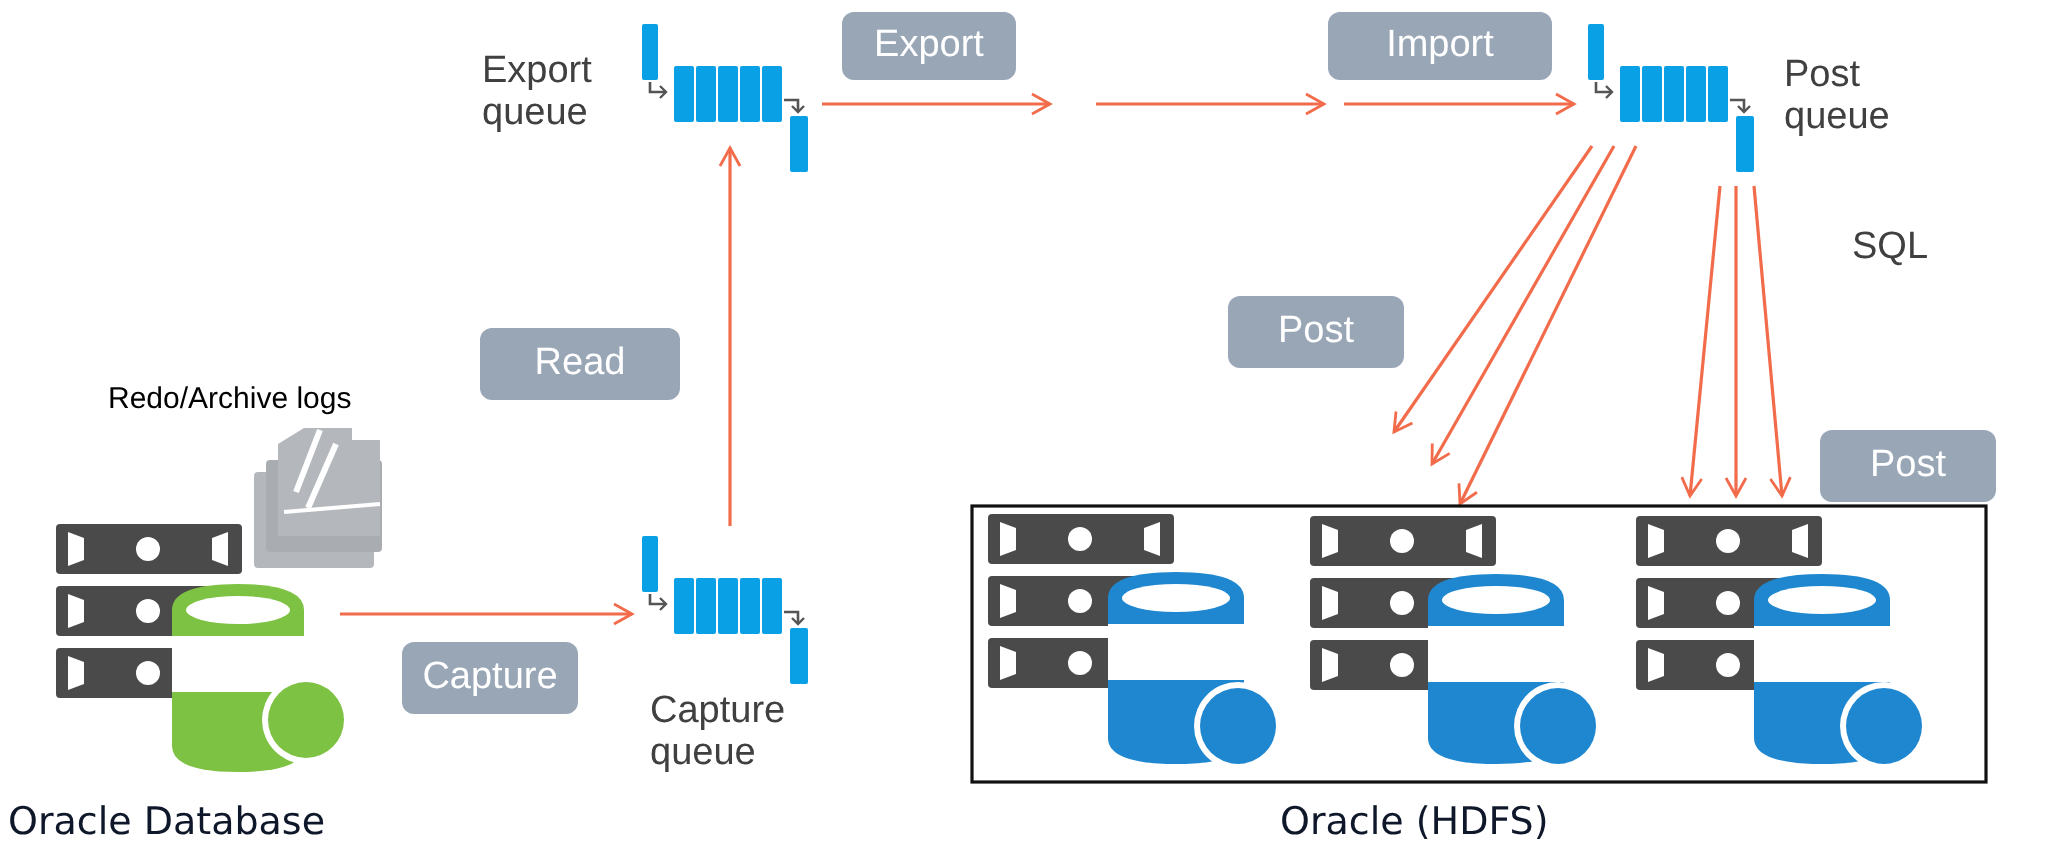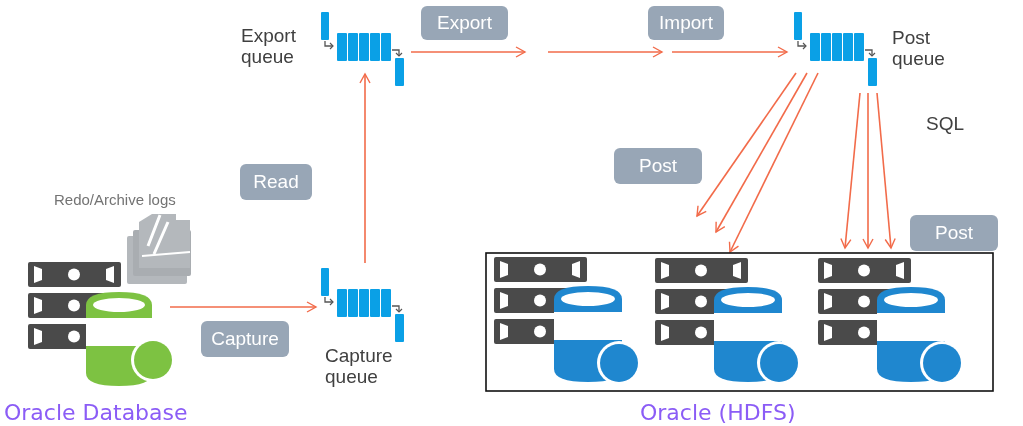--- a/index.html
+++ b/index.html
@@ -1,21 +1,21 @@
 <!DOCTYPE html>
 <html><head>
 <meta charset="utf-8">
 <style>
   html, body { margin:0; padding:0; background:#ffffff; }
   body { width:1023px; height:426px; position:relative; overflow:hidden; font-family:"Liberation Sans", sans-serif; }
   #diagram { position:absolute; left:0; top:0; }
   .tag { position:absolute; background:#98a6b6; color:#ffffff; border-radius:6px; font-family:"Liberation Sans", sans-serif; font-size:19px; display:flex; align-items:center; justify-content:center; }
   .lbl { position:absolute; color:#404040; font-family:"Liberation Sans", sans-serif; font-size:19px; line-height:21px; }
-  .lbl-dark { position:absolute; color:#8b5cf6; font-family:"DejaVu Sans", sans-serif; font-size:22px; }
-  .small { font-size:15px; color:#737373; }
+  .lbl-dark { position:absolute; color:#0f172a; font-family:"DejaVu Sans", sans-serif; font-size:19px; }
+  .small { font-size:15px; color:#000000; }
 </style>
 </head>
 <body>
 
 <svg id="diagram" width="1023" height="426" viewBox="0 0 1023 426">
   <defs>
     <marker id="ah" markerWidth="12" markerHeight="12" refX="10" refY="6" orient="auto" markerUnits="userSpaceOnUse">
       <path d="M1,1 L10,6 L1,11" fill="none" stroke="#f26b4a" stroke-width="1.4"></path>
     </marker>
     <marker id="qa" markerWidth="8" markerHeight="8" refX="4" refY="4" orient="auto" markerUnits="userSpaceOnUse">
@@ -115,22 +115,22 @@
       <path d="M877,300 Q877,287 911,287 Q945,287 945,300 L945,369 Q945,382 911,382 Q877,382 877,369 Z" fill="#1f87cf"></path>
       <ellipse cx="911" cy="300" rx="27" ry="7" fill="#ffffff"></ellipse>
       <rect x="877" y="313" width="68" height="28" fill="#ffffff"></rect>
       <circle cx="942" cy="363" r="22" fill="#ffffff"></circle>
       <circle cx="942" cy="363" r="19" fill="#1f87cf"></circle>
     </g>
   </g>
 </svg>
 
 <div class="tag" style="left:421px;top:6px;width:87px;height:34px;">Export</div>
-<div class="tag" style="left:648px;top:6px;width:76px;height:34px;">Import</div>
-<div class="tag" style="left:240px;top:164px;width:72px;height:36px;">Read</div>
+<div class="tag" style="left:664px;top:6px;width:112px;height:34px;">Import</div>
+<div class="tag" style="left:240px;top:164px;width:100px;height:36px;">Read</div>
 <div class="tag" style="left:201px;top:321px;width:88px;height:36px;">Capture</div>
 <div class="tag" style="left:614px;top:148px;width:88px;height:36px;">Post</div>
 <div class="tag" style="left:910px;top:215px;width:88px;height:36px;">Post</div>
 
 <div class="lbl" style="left:241px;top:25px;">
   <div>Export</div>
   <div>queue</div>
 </div>
 <div class="lbl" style="left:892px;top:27px;">
   <div>Post</div>

